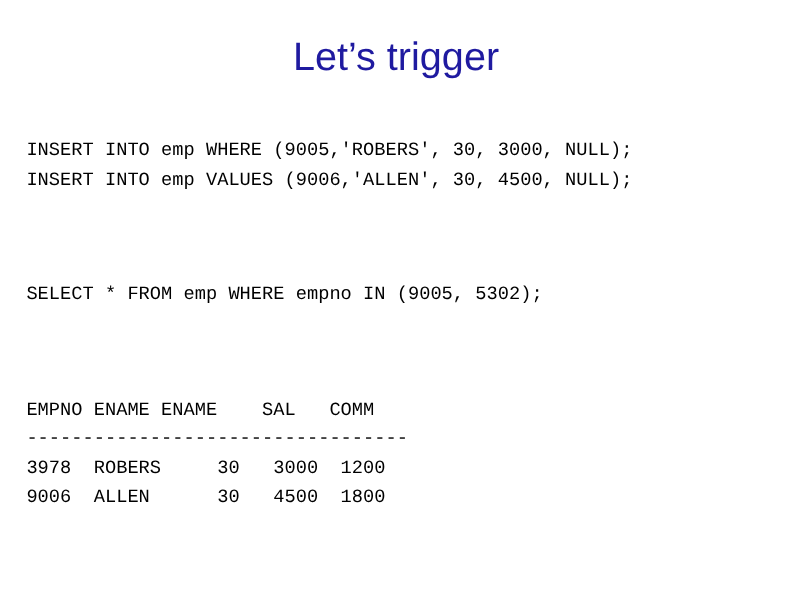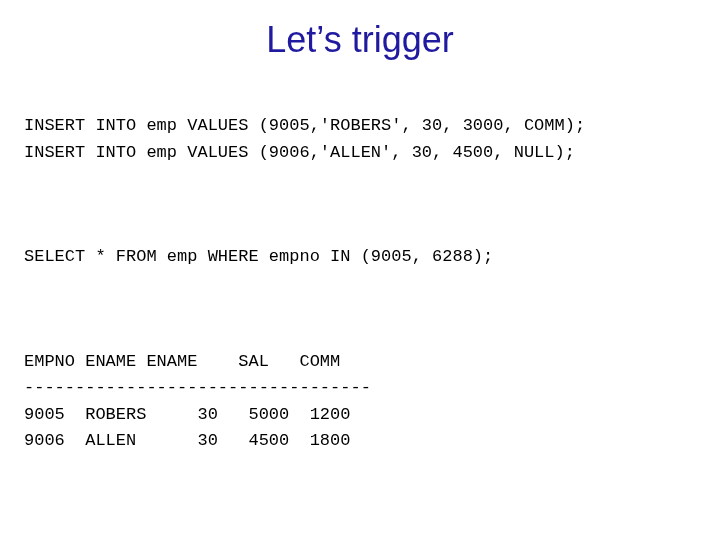--- a/index.html
+++ b/index.html
@@ -9,44 +9,44 @@
       height: 540px;
       background: #ffffff;
       padding: 16px 24px;
       font-family: Arial, Helvetica, sans-serif;
     }
     .title {
       font-size: 36px;
       color: #1f1aa0;
       text-align: center;
       font-weight: 400;
-      margin-top: 3px;
+      margin-top: 15px;
       margin-bottom: 26px;
       font-family: Arial, Helvetica, sans-serif;
     }
     .code-block {
       font-family: "Courier New", Courier, monospace;
       color: #000000;
       font-size: 17px;
       line-height: 1.55;
       white-space: pre;
     }
     .spacer-lg { height: 52px; }
     .spacer-md { height: 52px; }
   </style>
 </head>
 <body>
 
 <div class="slide">
   <h1 class="title">Let’s trigger</h1>
 
   <div class="code-block">
-<span>INSERT INTO emp VALUES (9005,'ROBERS', 30, 3000, COMM);</span>
+<span>INSERT INTO emp WHERE (9005,'ROBERS', 30, 3000, NULL);</span>
 <span>INSERT INTO emp VALUES (9006,'ALLEN', 30, 4500, NULL);</span>
 <div class="spacer-lg"></div>
-<span>SELECT * FROM emp WHERE empno IN (9005, 6288);</span>
+<span>SELECT * FROM emp WHERE empno IN (9005, 5302);</span>
 <div class="spacer-md"></div>
 <span>EMPNO ENAME ENAME    SAL   COMM</span>
 <span>----------------------------------</span>
-<span>9005  ROBERS     30   5000  1200</span>
+<span>3978  ROBERS     30   3000  1200</span>
 <span>9006  ALLEN      30   4500  1800</span>
 </div>
 </div>
 
 </body></html>

